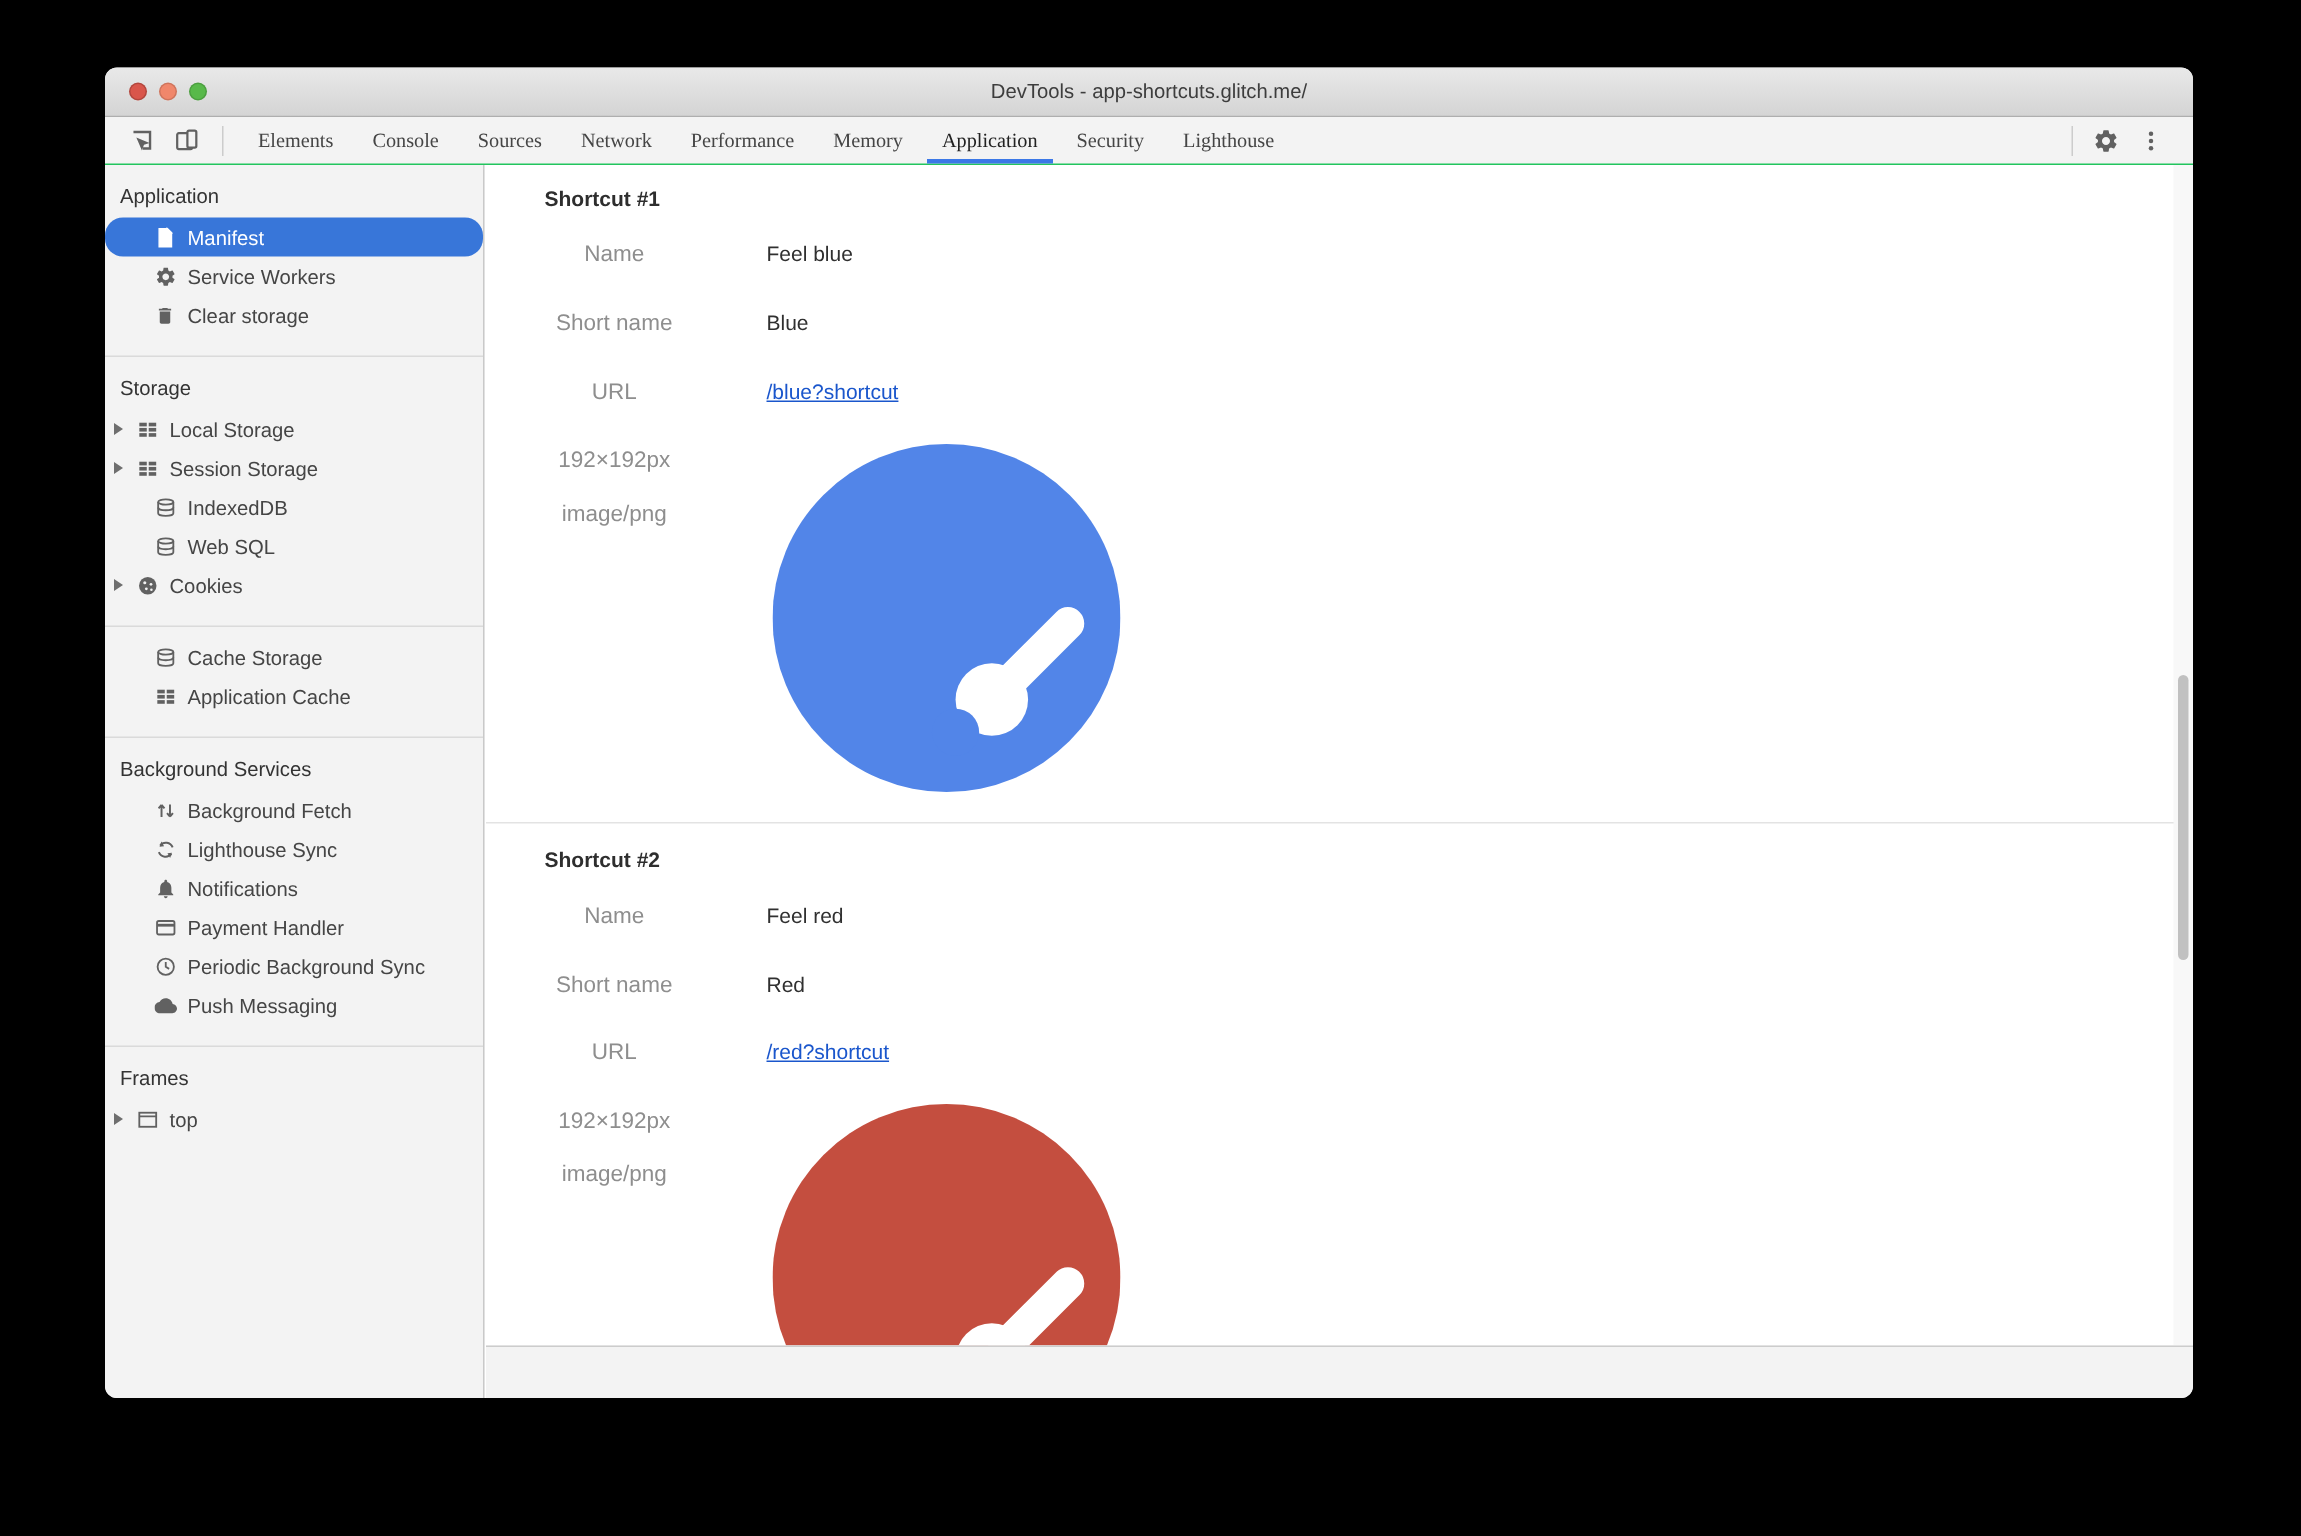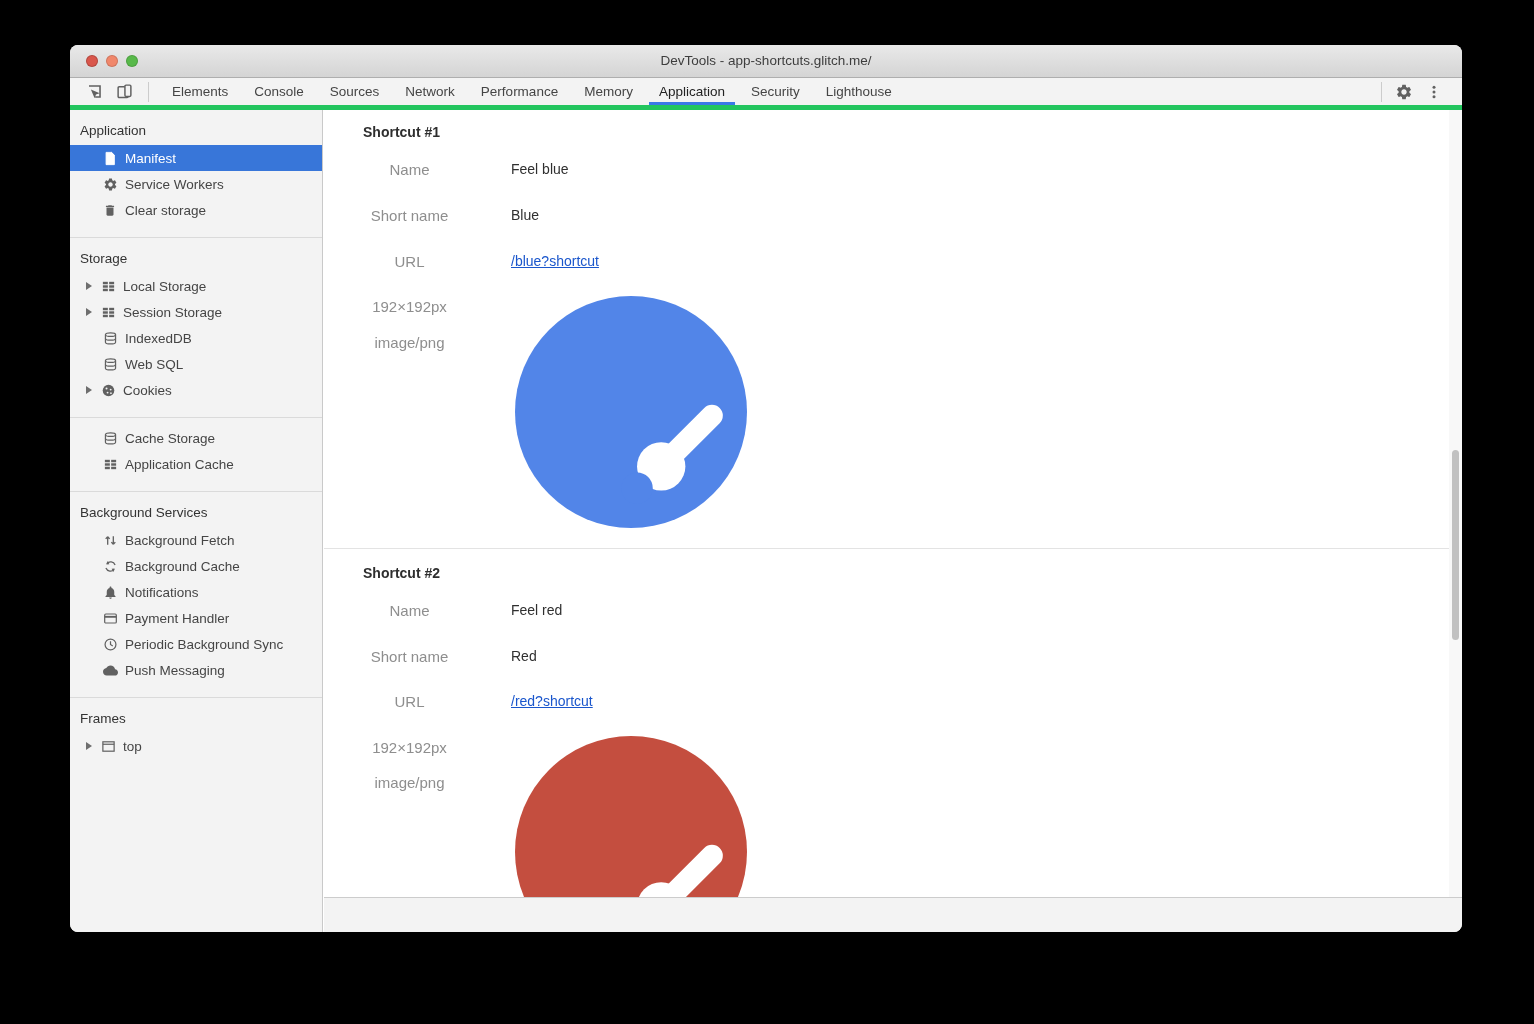--- a/index.html
+++ b/index.html
@@ -21,41 +21,41 @@
   .tl { width:12px; height:12px; border-radius:50%; }
   .tl.close { background:#d9564b; box-shadow:inset 0 0 0 1px rgba(0,0,0,.18); }
   .tl.min   { background:#f0876b; box-shadow:inset 0 0 0 1px rgba(0,0,0,.14); }
   .tl.max   { background:#58b94a; box-shadow:inset 0 0 0 1px rgba(0,0,0,.14); }
   .title { position:absolute; left:0; right:0; top:0; height:48px; line-height:32px;
     text-align:center; font-size:13.5px; color:#3d3d3d; }
 
   
   .tabbar {
     position:absolute; left:0; top:33px; right:0; height:32px;
-    background:#f3f3f3; border-bottom:5px solid #22c55e;
-    display:flex; align-items:center; padding-left:12px;
+    background:#f3f3f3; border-bottom:1px solid #22c55e;
+    display:flex; align-items:center; padding-left:12px;font-family:Liberation Serif, serif;
   }
   .toolbtn { width:24px; height:24px; display:flex; align-items:center; justify-content:center; margin-right:6px; }
   .vsep { width:1px; height:20px; background:#ccc; margin:0 10px 0 6px; }
   .tabs { display:flex; height:100%; }
   .tab { position:relative; display:flex; align-items:center; padding:0 13px; font-size:13.5px; color:#454545; cursor:default; }
   .tab.active { color:#222; }
   .tab.active::after { content:""; position:absolute; left:3px; right:3px; bottom:0; height:3px; background:#3b78e7; }
   .tab-right { margin-left:auto; display:flex; align-items:center; padding-right:10px; }
 
   
   .sidebar {
     position:absolute; left:0; top:65px; bottom:0; width:253px;
     background:#f3f3f3; border-right:1px solid #c9c9c9; font-size:13.5px;
   }
   .sb-section { padding:7px 0 14px 0; border-bottom:1px solid #dadada; }
   .sb-section.last { border-bottom:none; }
   .sb-header { height:28px; line-height:28px; padding-left:10px; color:#333; }
-  .sb-item { height:26px; display:flex; align-items:center; padding-left:32px; color:#454545; cursor:default; }
-  .sb-item.expandable { padding-left:16px; }
+  .sb-item { height:26px; display:flex; align-items:center; padding-left:32px; color:#454545; cursor:default;border-radius:12px; }
+  .sb-item.expandable { padding-left:6px; }
   .tri { width:14px; display:flex; align-items:center; }
   .tri::before { content:""; width:0; height:0; border-left:6px solid #6e6e6e; border-top:4px solid transparent; border-bottom:4px solid transparent; }
   .sb-ic { width:16px; height:16px; display:flex; align-items:center; justify-content:center; }
   .sb-lbl { margin-left:7px; white-space:nowrap; }
   .sb-item.selected { background:#3876d9; color:#fff; }
   .sb-item.selected .sb-ic svg * { fill:#fff; stroke:#fff; }
 
   
   .content { position:absolute; left:254px; top:65px; right:0; height:787px; background:#fff; overflow:hidden; }
   .sec-title { position:absolute; left:39px; font-size:14px; font-weight:bold; color:#2e2e2e; }
@@ -289,21 +289,21 @@
         <span class="sb-ic">
           <svg width="15" height="15" viewBox="0 0 16 16">
               <g fill="none" stroke="#616161" stroke-width="1.4" class="nofill">
                 <path d="M12.9 6.3A5.2 5.2 0 0 0 4 5"></path>
                 <path d="M3.1 9.7a5.2 5.2 0 0 0 8.9 1.3"></path>
               </g>
               <path d="M4.9 2.2 3.6 5.8l3.2-.3z" fill="#616161"></path>
               <path d="M11.1 13.8l1.3-3.6-3.2.3z" fill="#616161"></path>
             </svg>
         </span>
-        <span class="sb-lbl">Background Cache</span>
+        <span class="sb-lbl">Lighthouse Sync</span>
       </div>
       <div class="sb-item">
         <span class="sb-ic">
           <svg width="15" height="15" viewBox="0 0 24 24">
               <path fill="#616161" d="M12 22c1.1 0 2-.9 2-2h-4c0 1.1.89 2 2 2zm6-6v-5c0-3.07-1.64-5.64-4.5-6.32V4c0-.83-.67-1.5-1.5-1.5s-1.5.67-1.5 1.5v.68C7.63 5.36 6 7.92 6 11v5l-2 2v1h16v-1l-2-2z"></path>
             </svg>
         </span>
         <span class="sb-lbl">Notifications</span>
       </div>
       <div class="sb-item">

